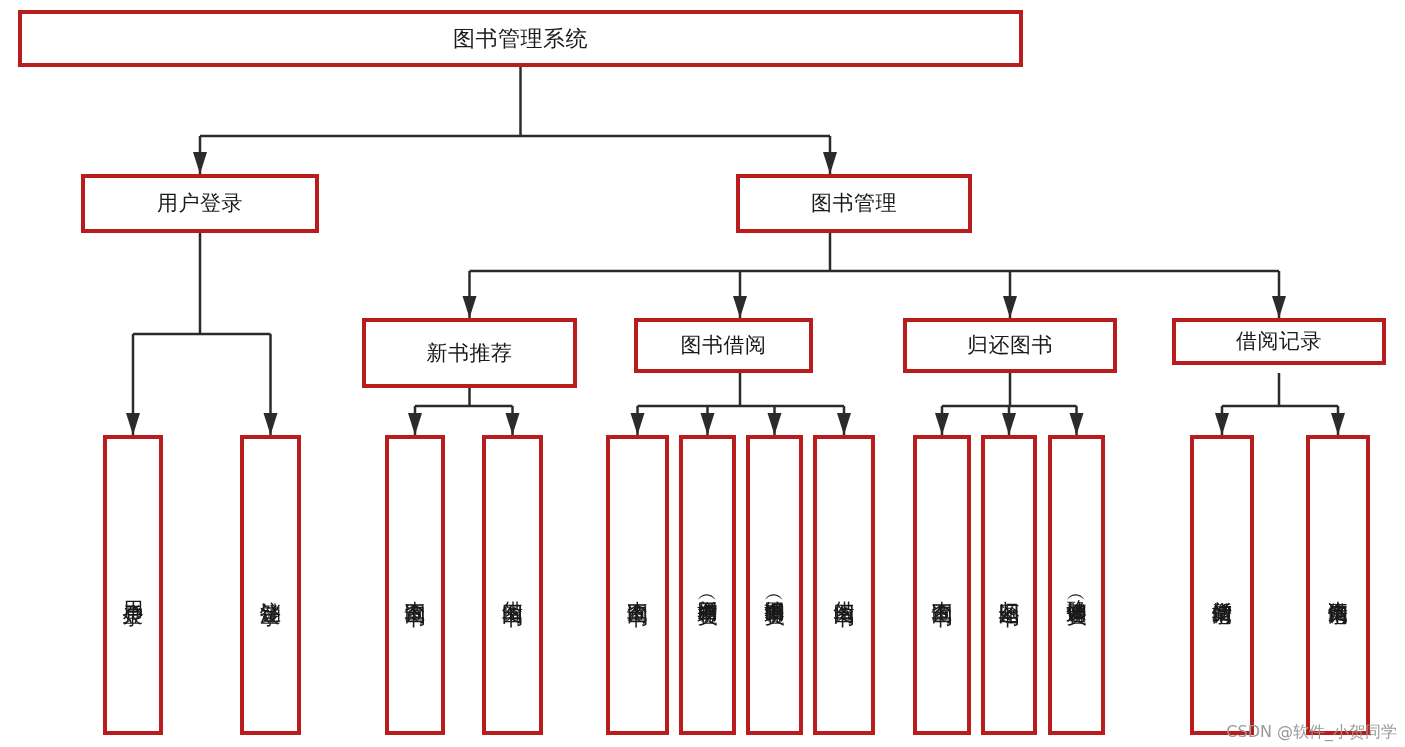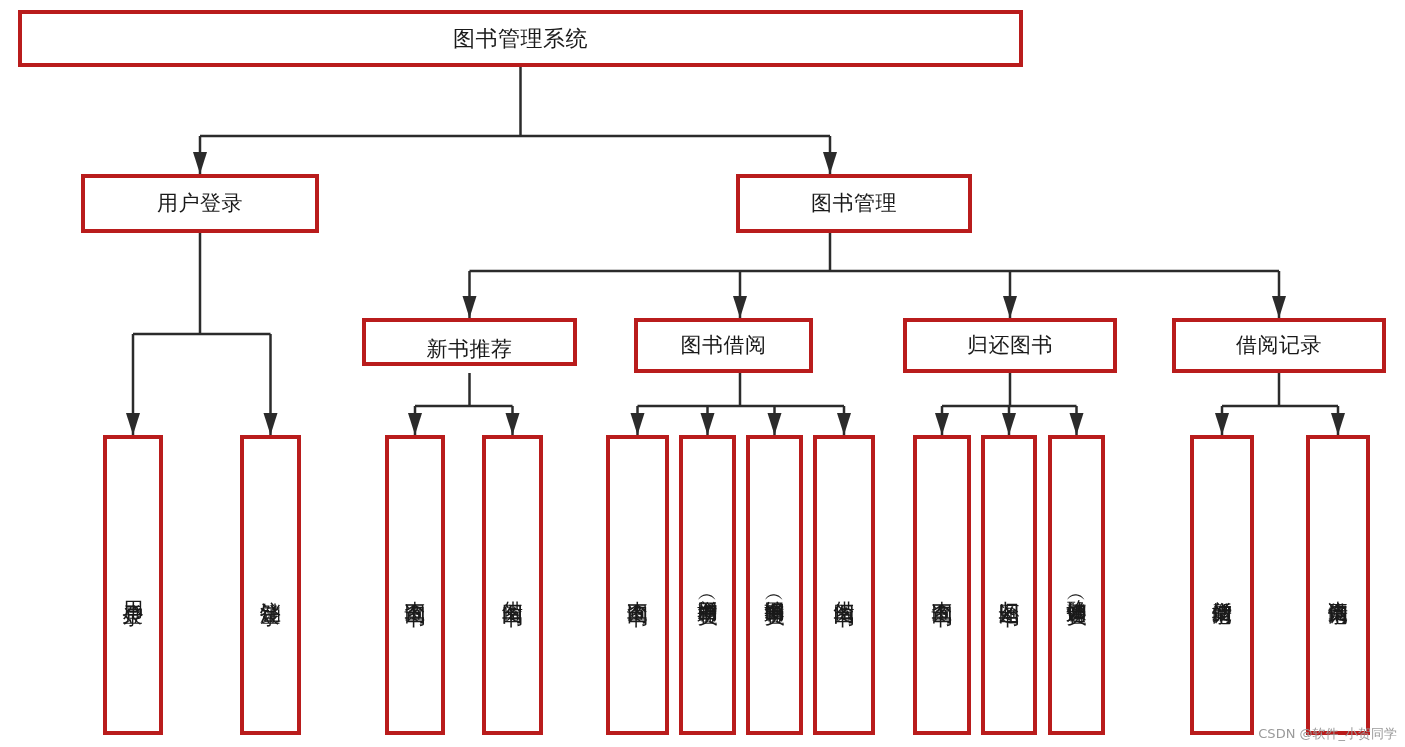--- a/index.html
+++ b/index.html
@@ -63,21 +63,21 @@
     max-height: 100%;
   }
   .node.vert.tall .label {
     font-size: 20px;
     letter-spacing: 1px;
   }
   #watermark {
     position: absolute;
     right: 8px;
     bottom: 4px;
-    font-size: 13px;
+    font-size: 16px;
     color: #9a9a9a;
     white-space: nowrap;
     font-family: "DejaVu Sans", "Liberation Sans", sans-serif;
   }
 </style>
 </head>
 <body>
 
 <div id="canvas">
   <svg id="edges" viewBox="0 0 1405 747" xmlns="http://www.w3.org/2000/svg">
@@ -137,30 +137,30 @@
   <div id="nodes">
       <div class="node horiz root" style="left: 18px; top: 10px; width: 1005px; height: 57px;">
         <span class="label">图书管理系统</span>
       </div>
       <div class="node horiz" style="left: 81px; top: 174px; width: 238px; height: 59px;">
         <span class="label">用户登录</span>
       </div>
       <div class="node horiz" style="left: 712px; top: 174px; width: 236px; height: 59px; margin-left: 24px;">
         <span class="label">图书管理</span>
       </div>
-      <div class="node horiz" style="left: 362px; top: 318px; width: 215px; height: 48px; align-items: flex-end;">
+      <div class="node horiz" style="left: 362px; top: 318px; width: 215px; height: 70px;">
         <span class="label">新书推荐</span>
       </div>
       <div class="node horiz" style="left: 634px; top: 318px; width: 179px; height: 55px;">
         <span class="label">图书借阅</span>
       </div>
       <div class="node horiz" style="left: 903px; top: 318px; width: 214px; height: 55px;">
         <span class="label">归还图书</span>
       </div>
-      <div class="node horiz" style="left: 1172px; top: 318px; width: 214px; height: 55px;">
+      <div class="node horiz" style="left: 1172px; top: 318px; width: 214px; height: 47px;">
         <span class="label">借阅记录</span>
       </div>
       <div class="node vert" style="left: 103px; top: 435px; width: 60px; height: 300px;">
         <span class="label">用户登录</span>
       </div>
       <div class="node vert" style="left: 240px; top: 435px; width: 61px; height: 300px;">
         <span class="label">注销登录</span>
       </div>
       <div class="node vert" style="left: 385px; top: 435px; width: 60px; height: 300px;">
         <span class="label">查询图书</span>

